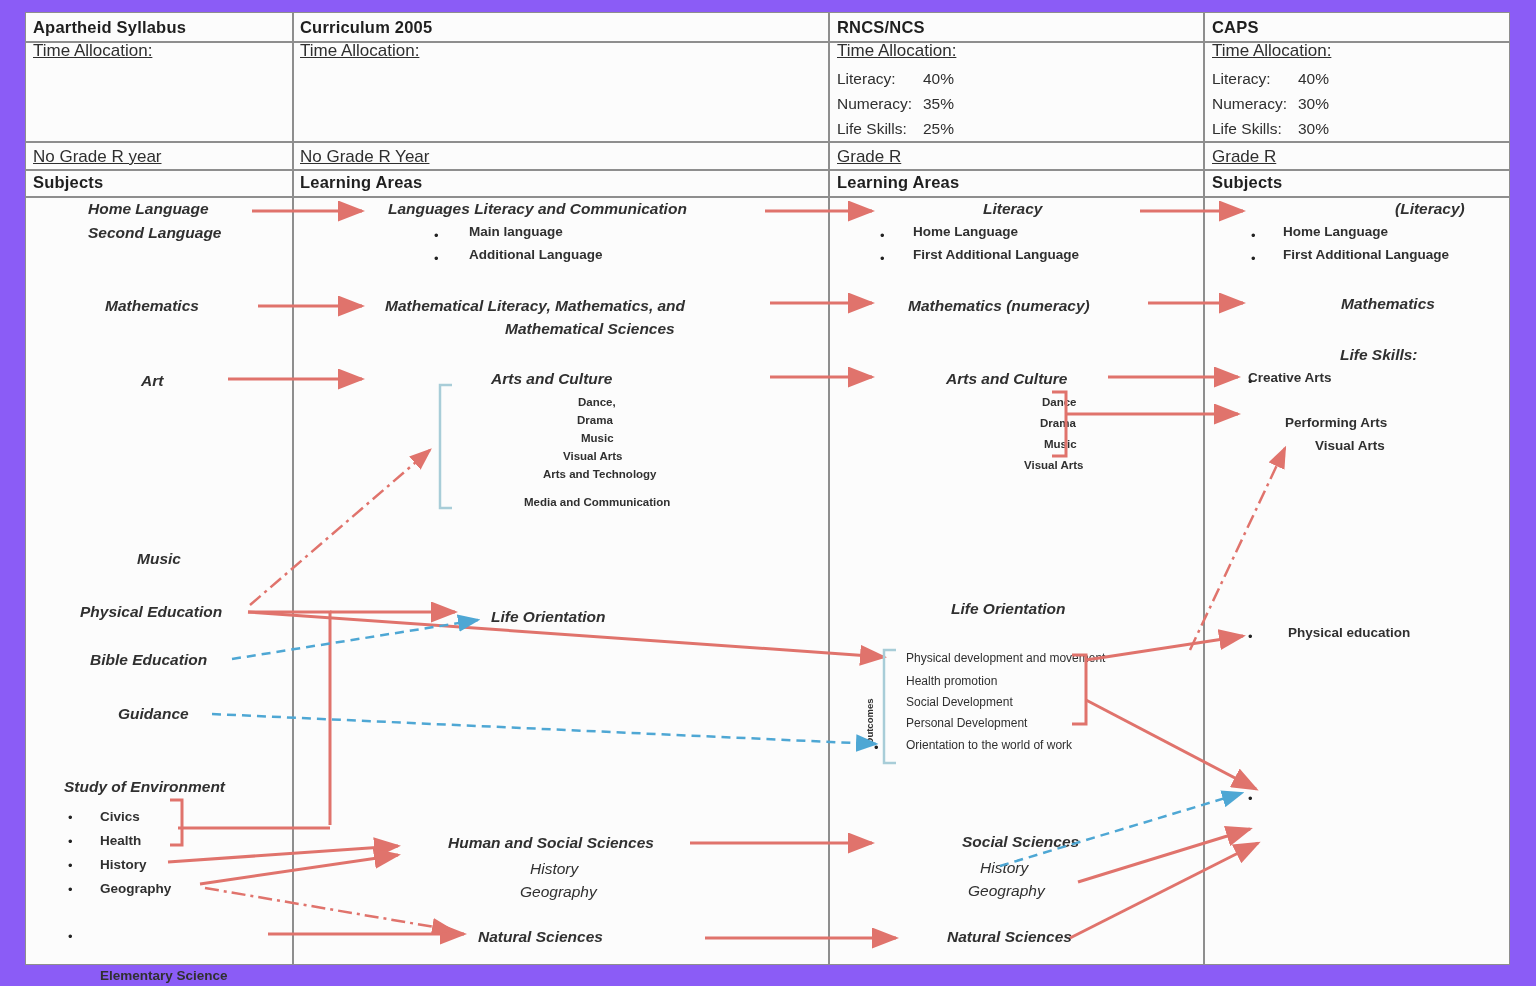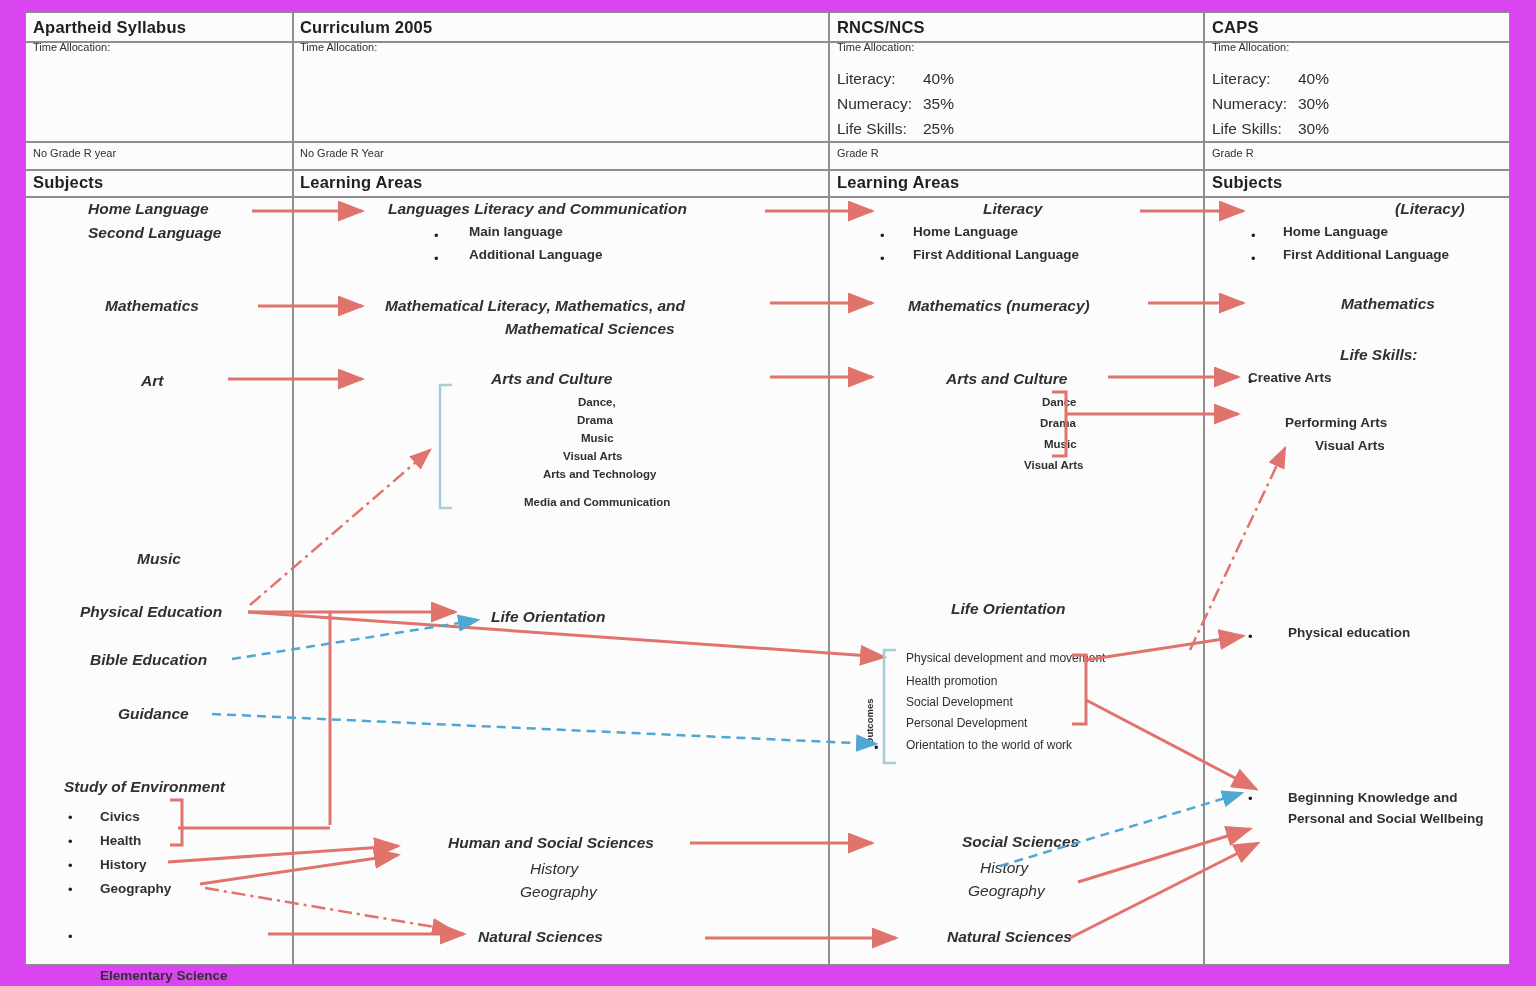--- a/index.html
+++ b/index.html
@@ -3,35 +3,35 @@
 <meta charset="utf-8">
 <title>Curriculum Comparison Table</title>
 <style>
   html,body{margin:0;padding:0;background:#ffffff;}
   body{
     width:1536px;height:986px;position:relative;overflow:hidden;
     font-family:"Liberation Sans", sans-serif;
     color:#2b2b2b;
   }
   #canvas{position:absolute;left:0;top:0;width:1536px;height:986px;
-          background:#d946ef;}
+          background:#8b5cf6;}
   
   .table-frame{
     position:absolute;left:25px;top:12px;width:1485px;height:953px;
     border:1.5px solid #8e8e8e;background:#fcfcfc;box-sizing:border-box;
   }
   .vline{position:absolute;top:0;width:1.5px;background:#8e8e8e;height:100%;}
   .hline{position:absolute;left:0;right:0;height:1.5px;background:#8e8e8e;}
 
   .cell-head{
     position:absolute;font-weight:bold;font-size:16.5px;color:#1f1f1f;
     letter-spacing:.2px;white-space:nowrap;
   }
   .cell-text{
-    position:absolute;font-size:11px;color:#2f2f2f;white-space:nowrap;
+    position:absolute;font-size:17px;color:#2f2f2f;white-space:nowrap;text-decoration:underline;
   }
   .time-rows{position:absolute;font-size:15.5px;color:#2f2f2f;line-height:25px;}
   .time-rows .r{display:flex;}
   .time-rows .k{display:inline-block;width:86px;}
 
   
   .it{position:absolute;white-space:nowrap;}
   .ital{font-style:italic;font-weight:bold;font-size:15.5px;color:#303030;}
   .ital-n{font-style:italic;font-size:15.5px;color:#303030;}
   .plain-b{font-size:13.5px;color:#303030;font-weight:bold;}
@@ -198,21 +198,20 @@
   <div class="it ital" style="left:1340px;top:346px;">Life Skills:</div>
   <div class="bul" style="left:1248px;top:374px;">•</div>
   <div class="it plain-b" style="left:1248px;top:370px;">Creative Arts</div>
   <div class="it plain-b" style="left:1285px;top:415px;">Performing Arts</div>
   <div class="it plain-b" style="left:1315px;top:438px;">Visual Arts</div>
 
   <div class="bul" style="left:1248px;top:629px;">•</div>
   <div class="it plain-b" style="left:1288px;top:625px;">Physical education</div>
 
   <div class="bul" style="left:1248px;top:791px;">•</div>
-  <div class="it plain-b wrap2" style="left:1288px;top:787px;">Beginning Knowledge and Personal and Social Wellbeing</div>
 
   <svg class="overlay" viewBox="0 0 1536 986">
     <defs>
       <marker id="ah-red" markerWidth="9" markerHeight="7" refX="8" refY="3.5" orient="auto">
         <polygon points="0,0 9,3.5 0,7" fill="#e0736c"></polygon>
       </marker>
       <marker id="ah-blue" markerWidth="9" markerHeight="7" refX="8" refY="3.5" orient="auto">
         <polygon points="0,0 9,3.5 0,7" fill="#4ea7d4"></polygon>
       </marker>
     </defs>

